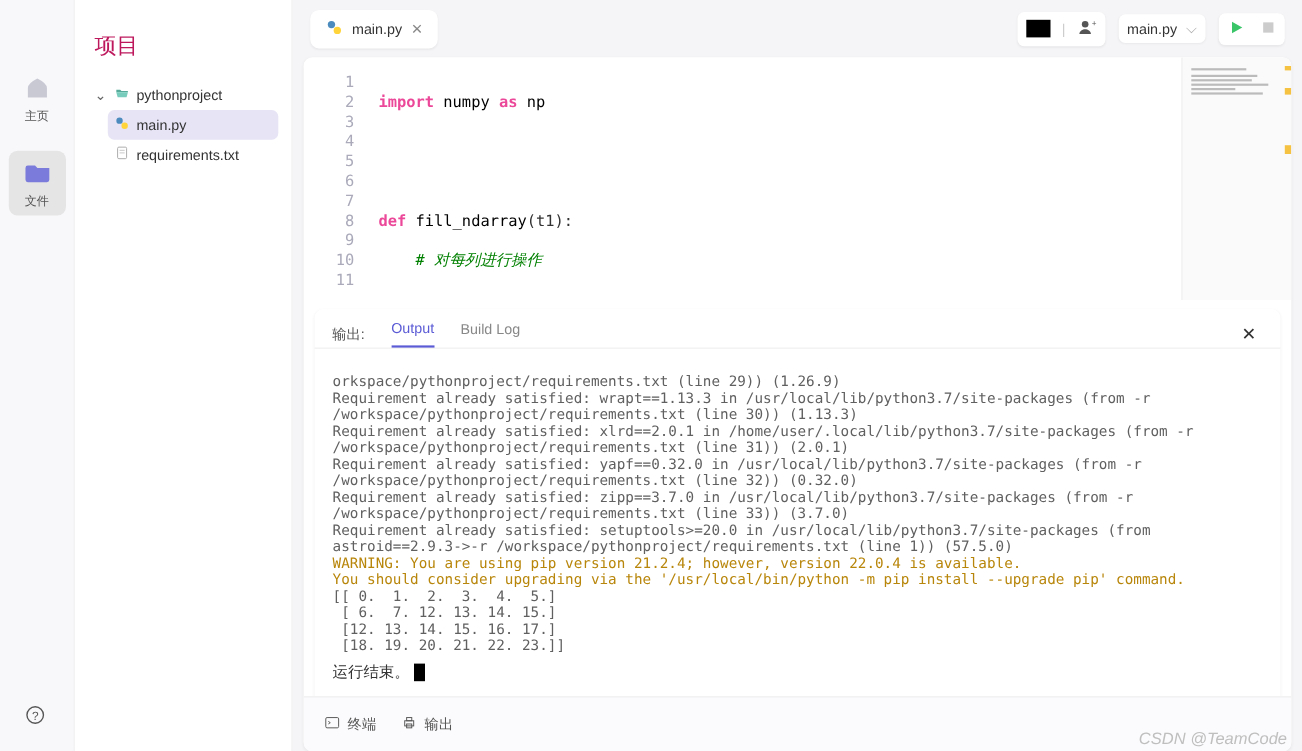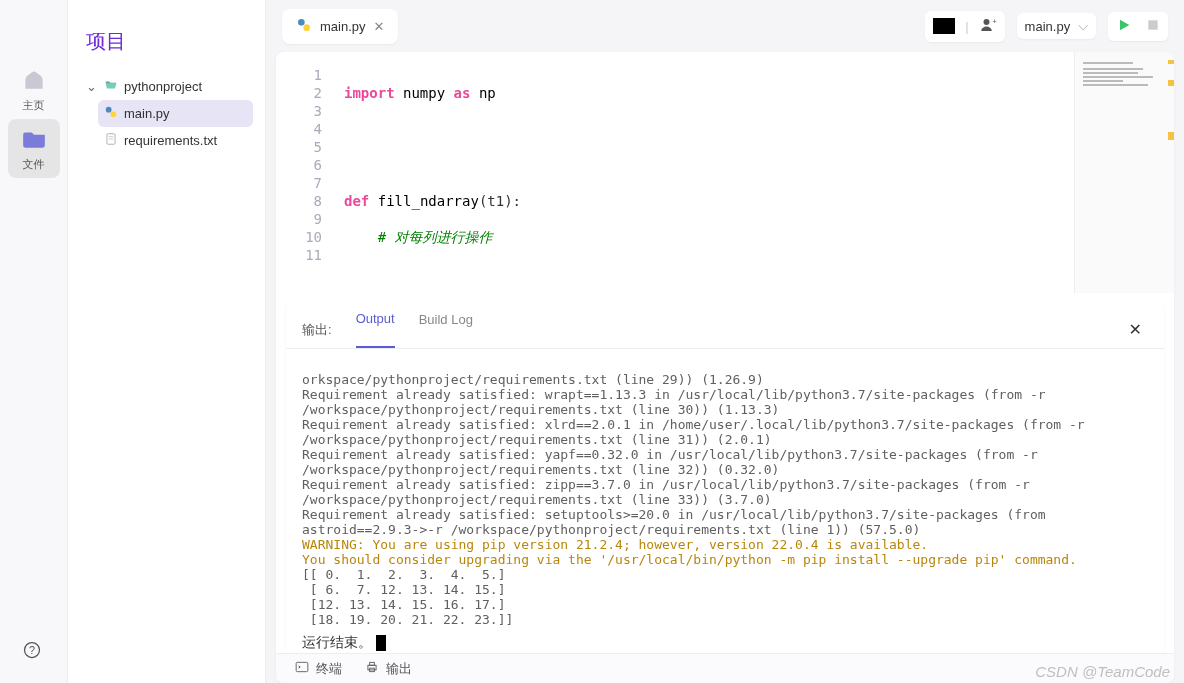--- a/index.html
+++ b/index.html
@@ -1,25 +1,25 @@
 <!DOCTYPE html>
 <html><head>
 <meta charset="utf-8">
 <style>
 * { margin: 0; padding: 0; box-sizing: border-box; }
 body { font-family: -apple-system, BlinkMacSystemFont, "Segoe UI", "PingFang SC", "Microsoft YaHei", sans-serif; font-size: 13px; color: #333; background: #f5f5f7; width: 1184px; height: 683px; overflow: hidden; position: relative; }
 .app { display: flex; height: 100%; }
-.left-rail { width: 68px; background: #f8f8fb; display: flex; flex-direction: column; align-items: center; padding-top: 60px; border-right: 1px solid #eee; }
+.left-rail { width: 68px; background: #f8f8fb; display: flex; flex-direction: column; align-items: center; padding-top: 60px; gap: 18px; border-right: 1px solid #eee; }
 .rail-item { display: flex; flex-direction: column; align-items: center; gap: 4px; cursor: pointer; padding: 6px; border-radius: 8px; width: 52px; }
 .rail-item.active { background: #e5e5e5; }
 .rail-icon { width: 28px; height: 28px; display: flex; align-items: center; justify-content: center; }
 .rail-label { font-size: 11px; color: #555; }
 .help-btn { position: absolute; bottom: 20px; left: 22px; cursor: pointer; }
 .sidebar { width: 198px; background: #fff; display: flex; flex-direction: column; padding: 28px 12px 12px 12px; border-right: 1px solid #eee; }
-.sidebar-title { font-size: 20px; font-weight: 400; color: #6d28d9; margin-bottom: 18px; padding-left: 6px; }
+.sidebar-title { font-size: 20px; font-weight: 400; color: #be185d; margin-bottom: 18px; padding-left: 6px; }
 .tree-item { display: flex; align-items: center; gap: 6px; padding: 5px 6px; font-size: 13px; color: #333; cursor: pointer; border-radius: 6px; }
 .tree-item.folder { font-weight: 400; }
 .tree-item.selected { background: #e6e4f5; }
 .tree-indent { margin-left: 18px; }
 .tree-chevron { width: 12px; display: inline-block; color: #666; }
 .main { flex: 1; display: flex; flex-direction: column; background: #f5f5f7; }
 .topbar { height: 52px; display: flex; align-items: center; padding: 0 16px; gap: 12px; }
 .tab { display: flex; align-items: center; gap: 8px; background: #fff; padding: 8px 14px; border-radius: 8px; box-shadow: 0 1px 2px rgba(0,0,0,0.05); }
 .tab-close { cursor: pointer; color: #888; }
 .topbar-spacer { flex: 1; }
@@ -38,28 +38,28 @@
 .fn { color: #000; }
 .cm { color: #008000; font-style: italic; }
 .str, .num { color: #1750eb; }
 .id { color: #000; }
 .minimap { width: 100px; background: #fafafa; border-left: 1px solid #eee; position: relative; }
 .mm-line { position: absolute; left: 8px; height: 2px; background: #bbb; }
 .mm-hl { position: absolute; right: 0; width: 6px; background: #f5c242; }
 .output-panel { background: #fff; margin: 8px 10px 0 10px; border-radius: 8px 8px 0 0; box-shadow: 0 1px 3px rgba(0,0,0,0.05); display: flex; flex-direction: column; height: 352px; }
 .out-tabs { display: flex; align-items: center; padding: 10px 16px 0 16px; gap: 24px; font-size: 13px; border-bottom: 1px solid #eee; position: relative; }
 .out-label { color: #555; }
-.out-tab { color: #888; padding-bottom: 20px; cursor: pointer; }
+.out-tab { color: #888; padding-bottom: 8px; cursor: pointer; }
 .out-tab.active { color: #5b5bd6; border-bottom: 2px solid #5b5bd6; }
 .out-close { margin-left: auto; cursor: pointer; font-size: 16px; color: #333; padding-right: 6px; }
 .out-body { flex: 1; overflow: auto; padding: 8px 16px; font-family: "Consolas", "Monaco", monospace; font-size: 13px; line-height: 15px; color: #606060; white-space: pre-wrap; position: relative; }
 .out-warn { color: #b8860b; }
 .out-end { color: #333; margin-top: 8px; font-family: -apple-system, "PingFang SC", "Microsoft YaHei", sans-serif; font-size: 14px; }
 .cursor-block { display: inline-block; width: 10px; height: 16px; background: #000; vertical-align: middle; margin-left: 4px; }
-.bottom-bar { height: 30px; background: #fbfbfd; border-top: 1px solid #eee; display: flex; align-items: center; padding: 0 18px; gap: 22px; font-size: 13px; color: #555; }
+.bottom-bar { height: 50px; background: #fbfbfd; border-top: 1px solid #eee; display: flex; align-items: center; padding: 0 18px; gap: 22px; font-size: 13px; color: #555; }
 .bb-item { display: flex; align-items: center; gap: 6px; cursor: pointer; }
 .watermark { position: absolute; right: 14px; bottom: 3px; color: #bfbfbf; font-size: 15px; font-style: italic; pointer-events: none; }
 .py-icon { width: 16px; height: 16px; }
 .file-icon { width: 14px; height: 14px; }
 </style>
 </head>
 <body>
 
 <div class="app">
 

